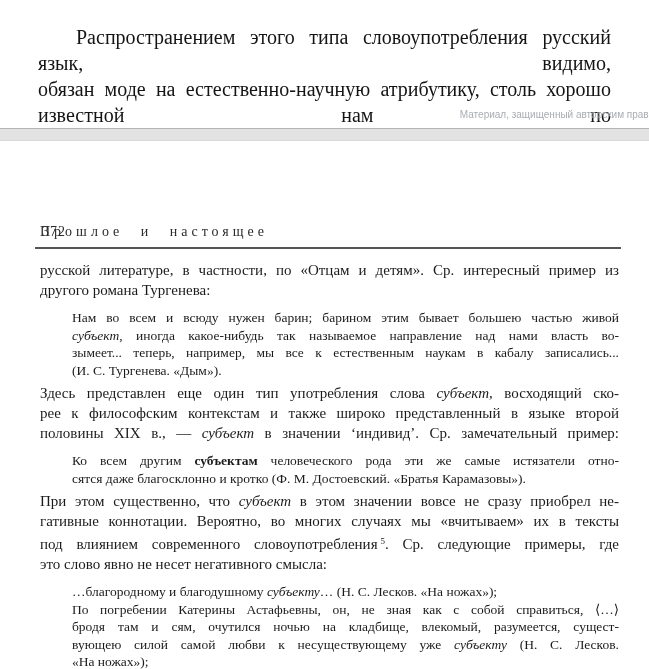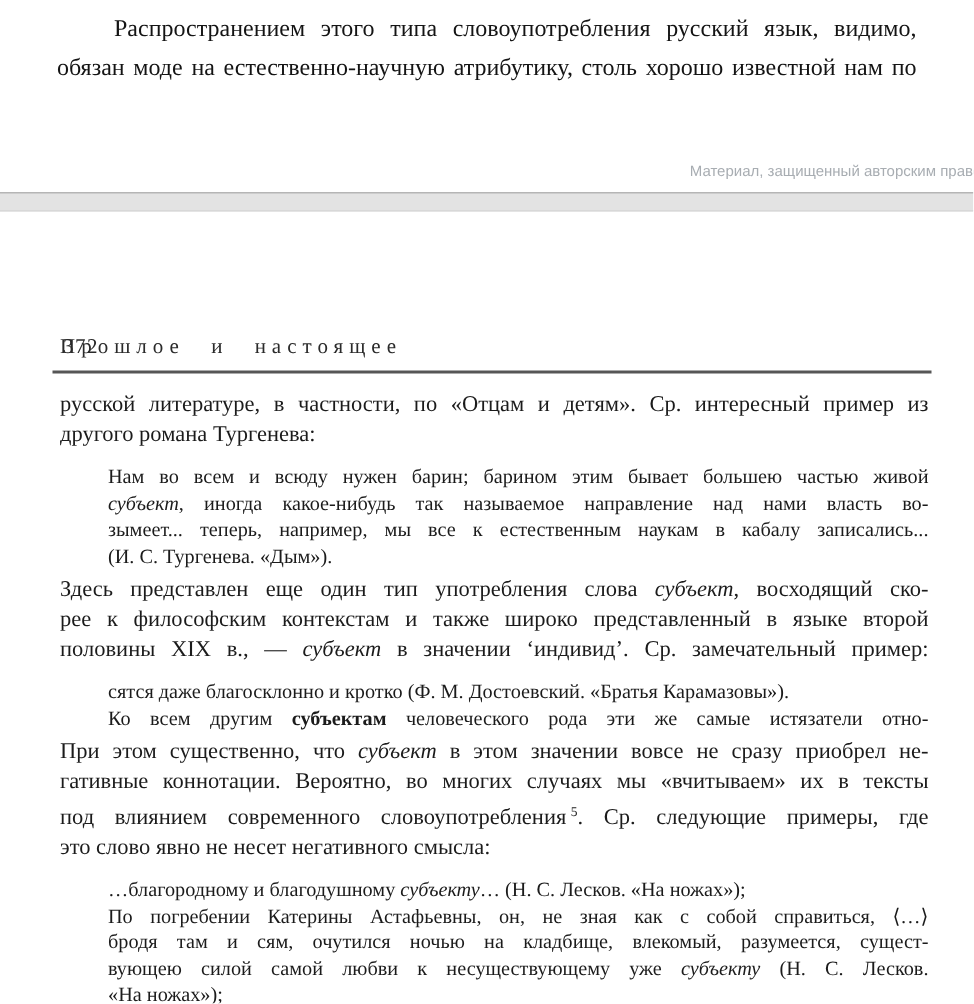--- a/index.html
+++ b/index.html
@@ -11,22 +11,22 @@
   .page {
     position: relative;
     width: 649px; height: 669px;
     background: #ffffff;
     overflow: hidden;
   }
 
   
   .top-frag {
     position: absolute;
-    top: 7px; left: 38px; width: 573px;
-    font-size: 16px; line-height: 26px;
+    top: 24px; left: 38px; width: 573px;
+    font-size: 20px; line-height: 26px;
     color: #141414;
   }
 
   
   .watermark {
     position: absolute;
     top: 109px; right: -12px;
     font-family: "Liberation Sans", sans-serif;
     font-size: 10px;
     color: #a8adb2;
@@ -108,22 +108,22 @@
           <div class="line j"><span class="seg-i">субъект</span><span>, иногда какое-нибудь так называемое направление над нами власть во-</span></div>
           <div class="line j"><span>зымеет... теперь, например, мы все к естественным наукам в кабалу записались...</span></div>
           <div class="line"><span>(И. С. Тургенева. «Дым»).</span></div>
         </div>
         <div class="paragraph">
           <div class="line j"><span>Здесь представлен еще один тип употребления слова </span><span class="seg-i">субъект</span><span>, восходящий ско-</span></div>
           <div class="line j"><span>рее к философским контекстам и также широко представленный в языке второй</span></div>
           <div class="line j"><span>половины XIX в., — </span><span class="seg-i">субъект</span><span> в значении ‘индивид’. Ср. замечательный пример:</span></div>
         </div>
         <div class="quote">
+          <div class="line j"><span>Ко всем другим </span><span class="seg-b">субъектам</span><span> человеческого рода эти же самые истязатели отно-</span></div>
           <div class="line"><span>сятся даже благосклонно и кротко (Ф. М. Достоевский. «Братья Карамазовы»).</span></div>
-          <div class="line j"><span>Ко всем другим </span><span class="seg-b">субъектам</span><span> человеческого рода эти же самые истязатели отно-</span></div>
         </div>
         <div class="paragraph">
           <div class="line j"><span>При этом существенно, что </span><span class="seg-i">субъект</span><span> в этом значении вовсе не сразу приобрел не-</span></div>
           <div class="line j"><span>гативные коннотации. Вероятно, во многих случаях мы «вчитываем» их в тексты</span></div>
           <div class="line j"><span>под влиянием современного словоупотребления</span><span class="seg-sup">5</span><span>. Ср. следующие примеры, где</span></div>
           <div class="line"><span>это слово явно не несет негативного смысла:</span></div>
         </div>
         <div class="quote">
           <div class="line"><span>…благородному и благодушному </span><span class="seg-i">субъекту</span><span>… (Н. С. Лесков. «На ножах»);</span></div>
           <div class="line j"><span>По погребении Катерины Астафьевны, он, не зная как с собой справиться, ⟨…⟩</span></div>

